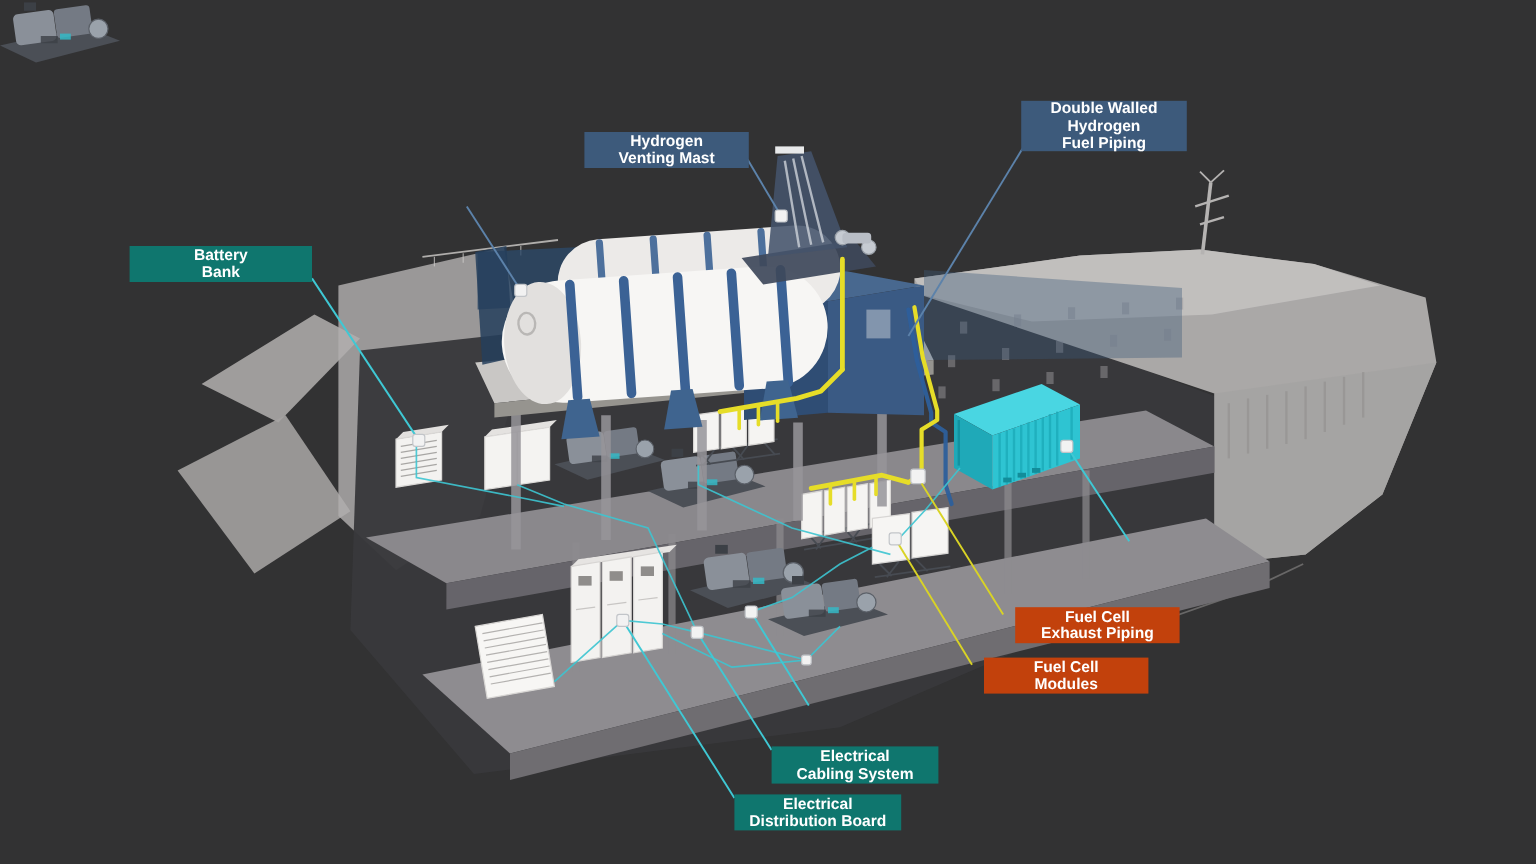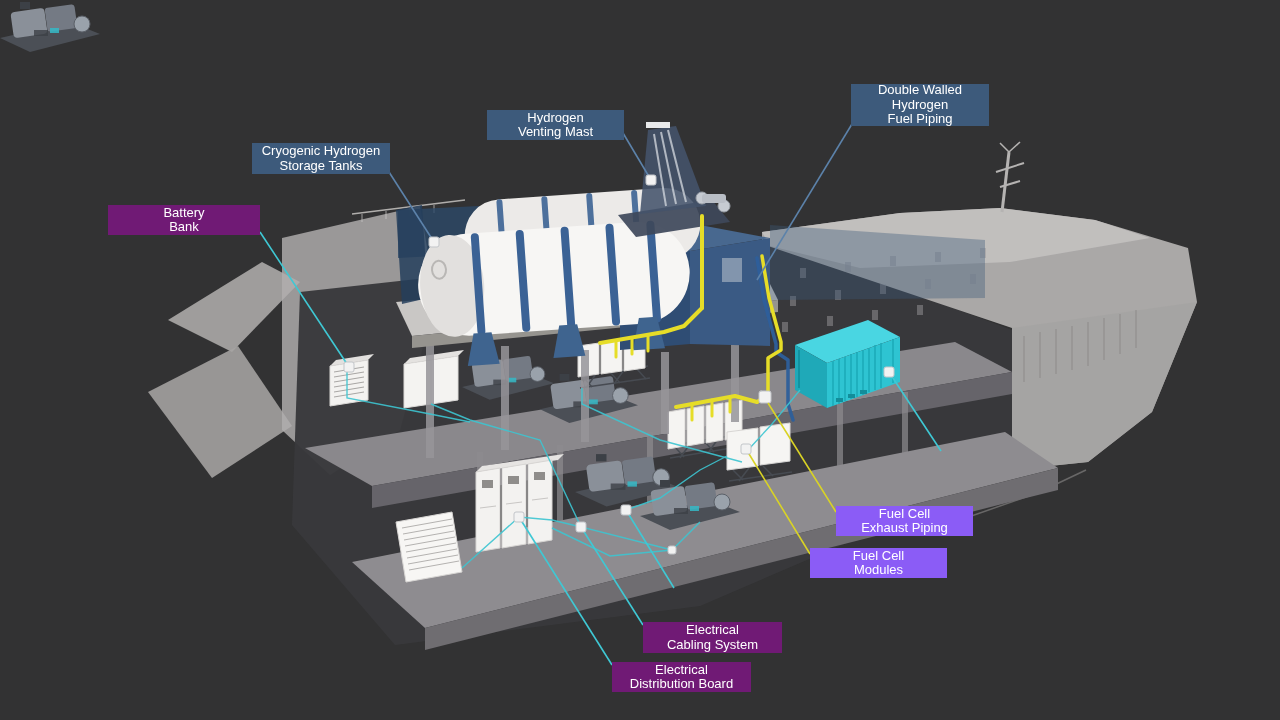--- a/index.html
+++ b/index.html
@@ -1,24 +1,24 @@
 <!DOCTYPE html>
 <html><head>
 <meta charset="utf-8">
 <style>
   html,body{margin:0;padding:0;background:#323233;}
   #stage{position:relative;width:1280px;height:720px;background:#323233;overflow:hidden;
          font-family:"Liberation Sans",sans-serif;}
   #scene{position:absolute;left:0;top:0;}
   .label{position:absolute;display:flex;align-items:center;justify-content:center;
-         text-align:center;color:#ffffff;font-weight:normal;font-size:13px;line-height:14.5px;
+         text-align:center;color:#ffffff;font-weight:bold;font-size:13px;line-height:14.5px;
          white-space:pre-line;box-sizing:border-box;padding:1px 4px;z-index:5;}
-  .v-cyan{background:#701a75;}
+  .v-cyan{background:#0f766e;}
   .v-navy{background:#3d5a7b;}
-  .v-yellow{background:#8b5cf6;}
+  .v-yellow{background:#c2410c;margin-left:10px;}
 </style>
 </head>
 <body>
 
 <div id="stage">
 
 <svg id="scene" width="1280" height="720" viewBox="0 0 1280 720">
   <rect x="0" y="0" width="1280" height="720" fill="#323233"></rect>
 
   <g>
@@ -328,22 +328,20 @@
         <rect x="621" y="505" width="10" height="10" rx="2" fill="#f2f2f2" stroke="#c2c5c9"></rect>
         <line x1="643" y1="625" x2="581" y2="527" stroke="#3fc8d4" stroke-width="1.6"></line>
         <rect x="576" y="522" width="10" height="10" rx="2" fill="#f2f2f2" stroke="#c2c5c9"></rect>
         <line x1="612" y1="665" x2="519" y2="517" stroke="#3fc8d4" stroke-width="1.6"></line>
         <rect x="514" y="512" width="10" height="10" rx="2" fill="#f2f2f2" stroke="#c2c5c9"></rect>
       </g>
 </svg>
 
 <div class="label v-cyan" style="left: 108px; top: 205px; width: 152px; height: 30px;">Battery
 Bank</div>
-<div class="label v-navy" style="left: 252px; top: 143px; width: 138px; height: 31px;">Cryogenic Hydrogen
-Storage Tanks</div>
 <div class="label v-navy" style="left: 487px; top: 110px; width: 137px; height: 30px;">Hydrogen
 Venting Mast</div>
 <div class="label v-navy" style="left: 851px; top: 84px; width: 138px; height: 42px;">Double Walled
 Hydrogen
 Fuel Piping</div>
 <div class="label v-yellow" style="left: 836px; top: 506px; width: 137px; height: 30px;">Fuel Cell
 Exhaust Piping</div>
 <div class="label v-yellow" style="left: 810px; top: 548px; width: 137px; height: 30px;">Fuel Cell
 Modules</div>
 <div class="label v-cyan" style="left: 643px; top: 622px; width: 139px; height: 31px;">Electrical

